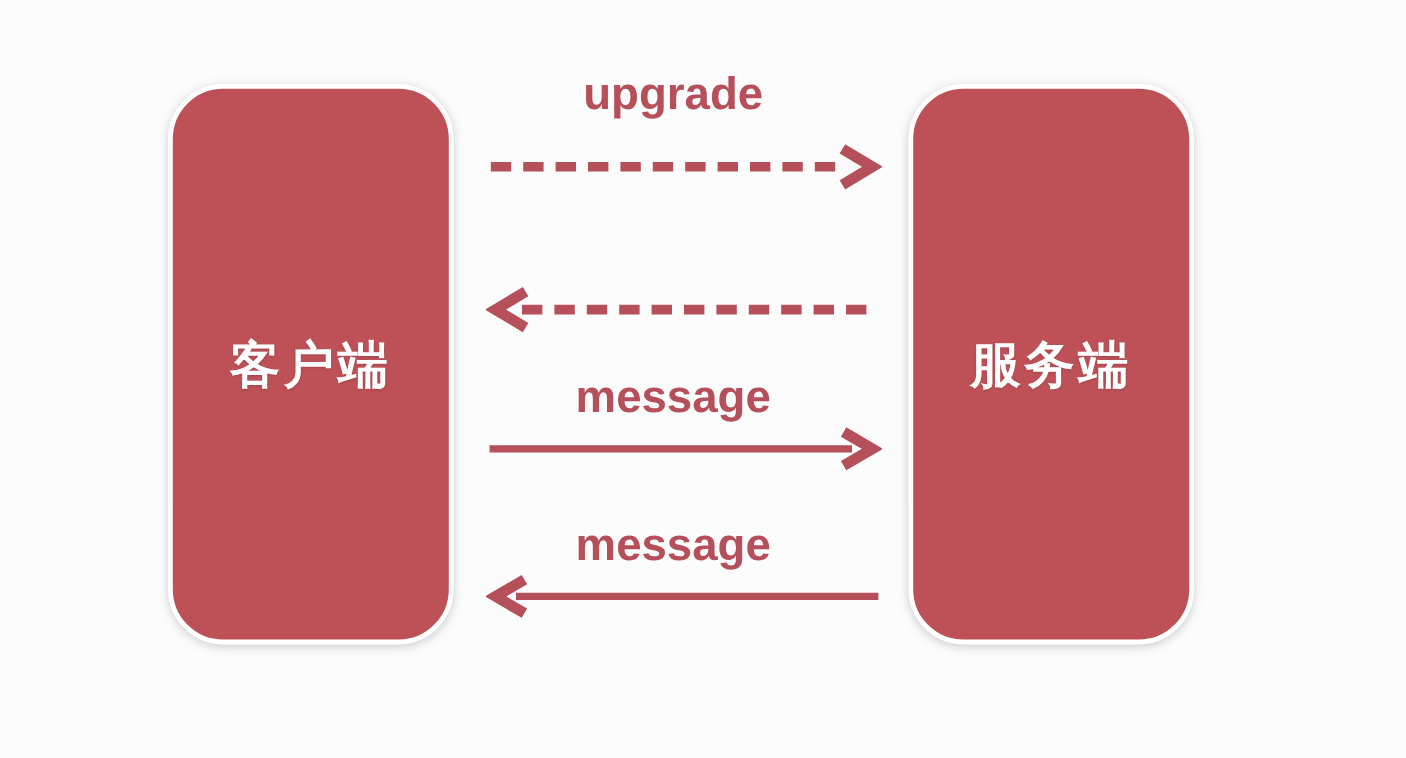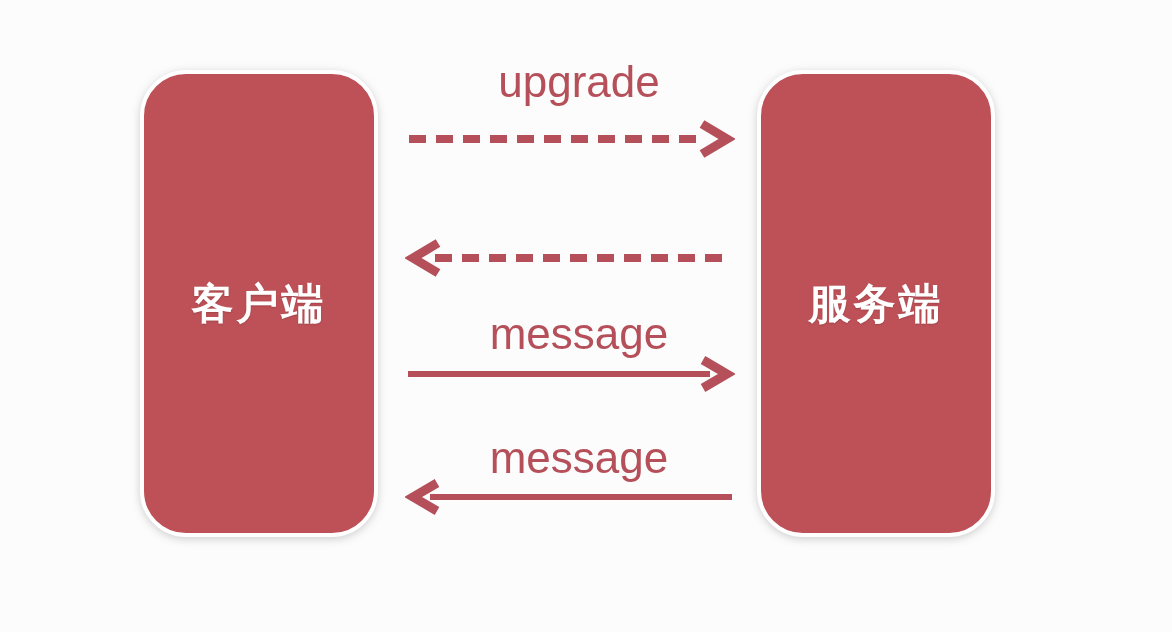--- a/index.html
+++ b/index.html
@@ -38,26 +38,26 @@
   .node-label {
     color: var(--node-text);
     font-size: 42px;
     font-weight: bold;
     letter-spacing: 3px;
     text-shadow: 0 1px 2px rgba(0,0,0,0.15);
     white-space: nowrap;
   }
   .flow-label {
     position: absolute;
-    left: 414px;
+    left: 396px;
     width: 330px;
     text-align: center;
     color: var(--arrow);
-    font-size: 44px;
-    font-weight: normal;
+    font-size: 38px;
+    font-weight: bold;
     line-height: 1.0;
     white-space: nowrap;
   }
   .flow-arrow {
     position: absolute;
     left: 405px;
     width: 330px;
     height: 40px;
     color: var(--arrow);
     display: block;

